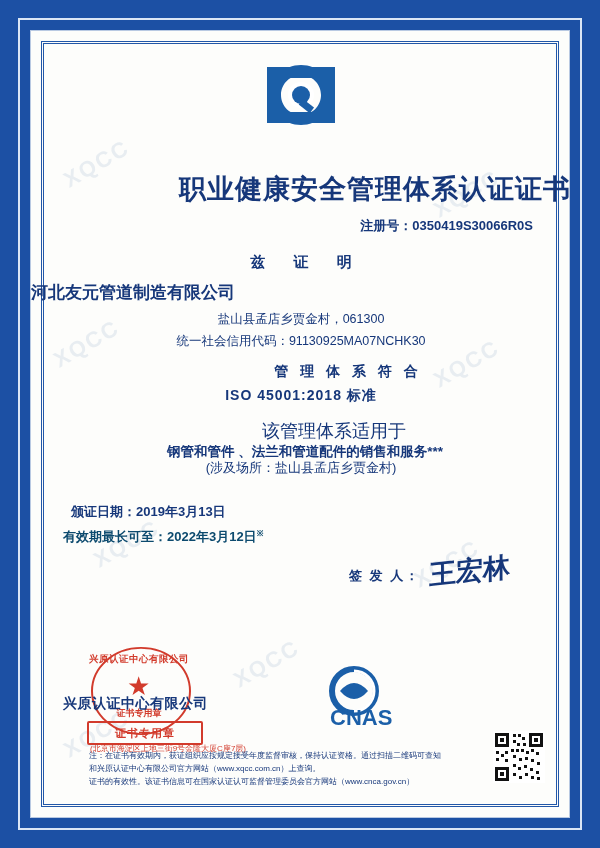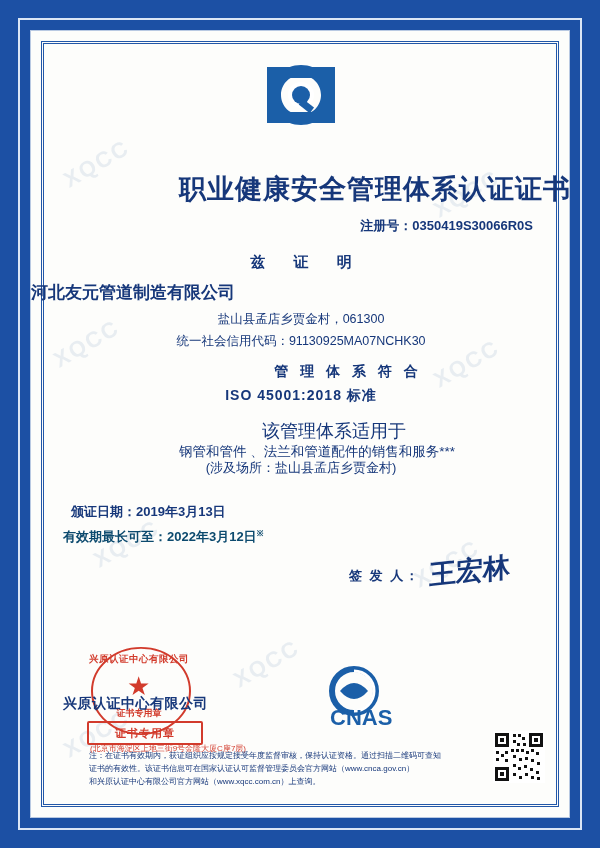--- a/index.html
+++ b/index.html
@@ -84,22 +84,22 @@
   }
   .std{
     position:absolute;top:356px;left:0;width:540px;text-align:center;
     font-size:14px;font-weight:bold;color:#16377a;letter-spacing:1px;
   }
   .scope-lead{
     position:absolute;top:388px;left:0;width:540px;text-align:center;
     font-size:18px;font-weight:normal;color:#16377a;padding-left:33px;
   }
   .scope-body{
-    position:absolute;top:412px;left:16px;width:540px;text-align:center;
-    font-size:13.5px;font-weight:normal;color:#16377a;
+    position:absolute;top:412px;left:4px;width:540px;text-align:center;
+    font-size:13.5px;font-weight:bold;color:#16377a;
   }
   .scope-site{
     position:absolute;top:428px;left:0;width:540px;text-align:center;
     font-size:13px;color:#16377a;
   }
   .issue-date{
     position:absolute;top:472px;left:40px;
     font-size:13px;font-weight:bold;color:#16377a;
   }
   .valid-date{
@@ -310,19 +310,19 @@
               <rect x="26" y="45" width="3" height="3"></rect>
               <rect x="32" y="42" width="3" height="3"></rect>
             <rect x="38" y="45" width="3" height="3"></rect>
               <rect x="44" y="46" width="3" height="3"></rect>
           </g>
         </svg>
       </div>
 
       <div class="note">
         <div>注：在证书有效期内，获证组织应按规定接受年度监督审核，保持认证资格。通过扫描二维码可查知</div>
+        <div>和兴原认证中心有限公司官方网站（www.xqcc.com.cn）上查询。</div>
         <div>证书的有效性。该证书信息可在国家认证认可监督管理委员会官方网站（www.cnca.gov.cn）</div>
-        <div>和兴原认证中心有限公司官方网站（www.xqcc.com.cn）上查询。</div>
       </div>
 
     </div>
   </div>
 </div>
 
 </body></html>

